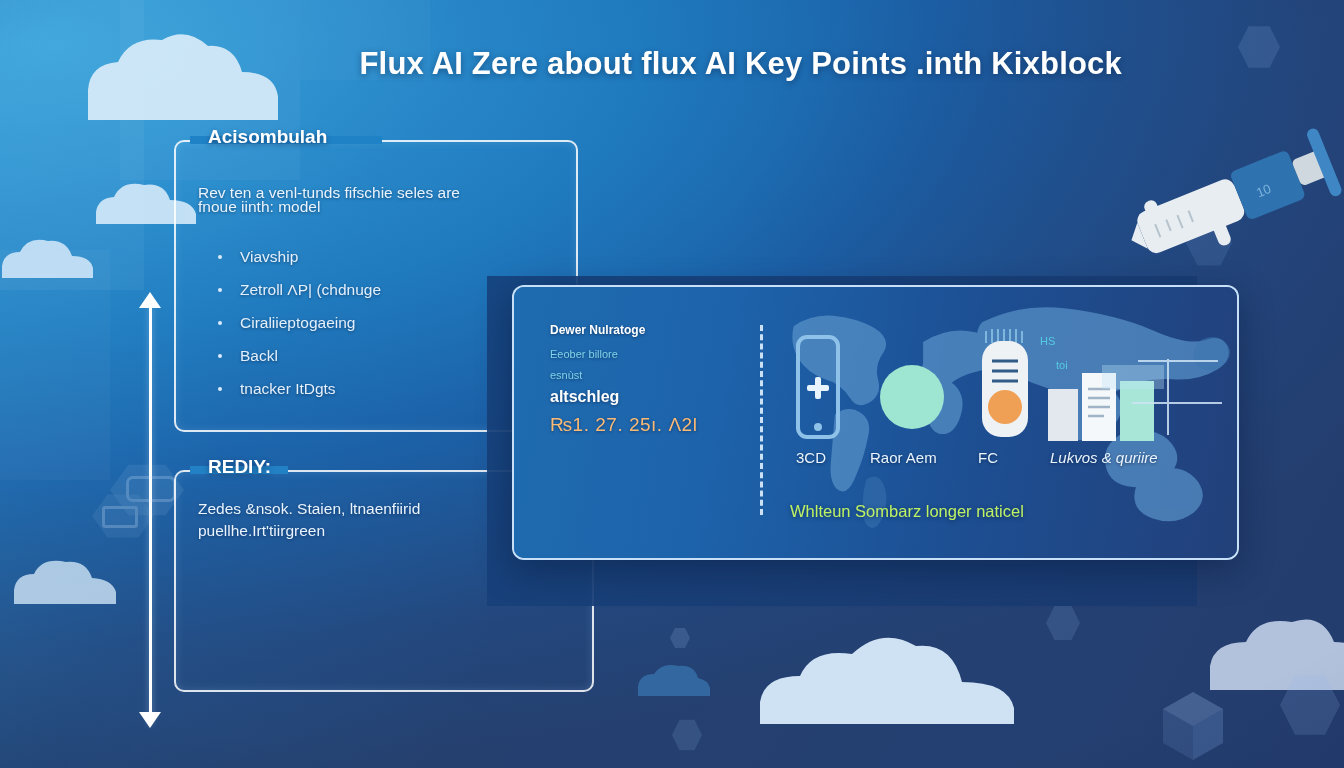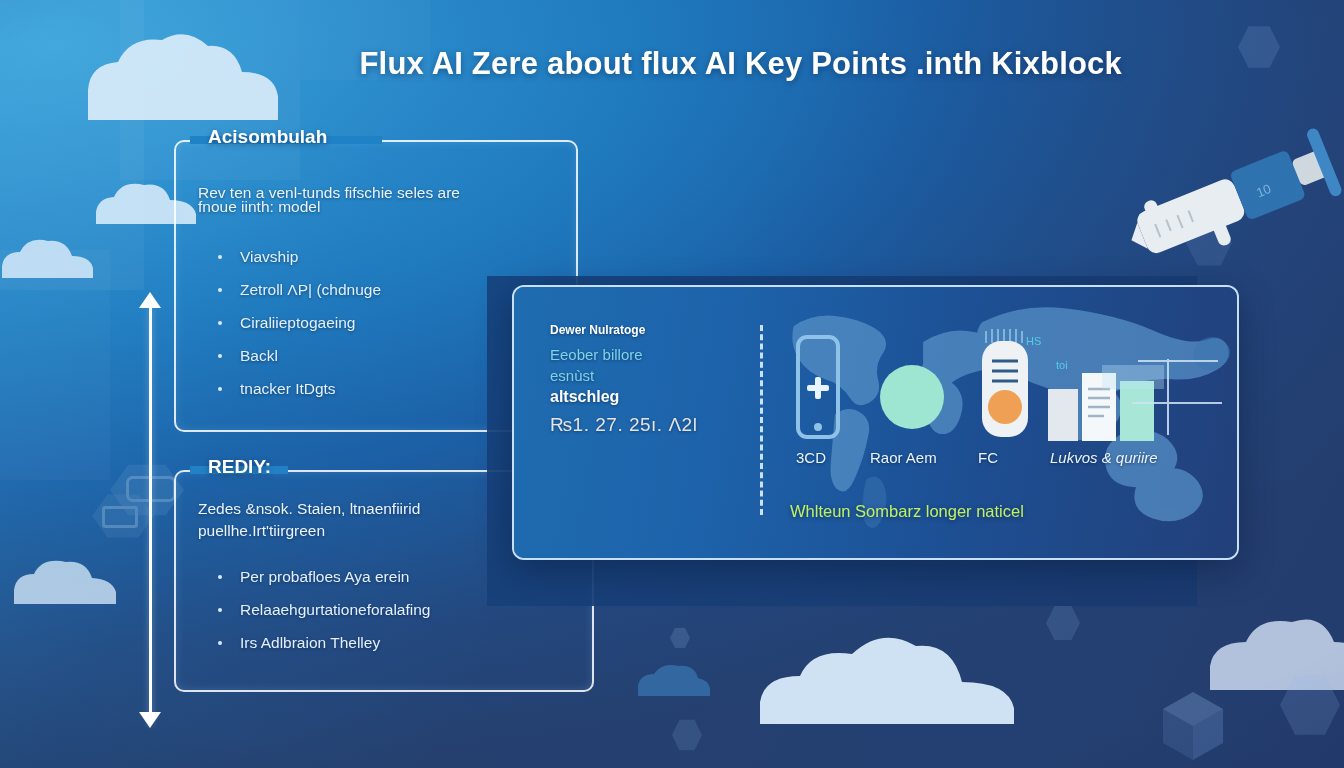--- a/index.html
+++ b/index.html
@@ -76,23 +76,23 @@
   
   .card{position:absolute;left:512px;top:285px;width:727px;height:275px;
     box-sizing:border-box;border:2px solid rgba(214,236,255,.92);border-radius:12px;
     overflow:hidden;background:#1b5ea6;
     box-shadow:0 10px 34px rgba(6,24,58,.45);}
   .card-grad{position:absolute;inset:0;
     background:linear-gradient(100deg,#1f6cb0 0%,#1d63ab 28%,#1d4f93 62%,#22407a 100%);}
   .worldmap{position:absolute;left:262px;top:0;right:0;bottom:0;opacity:.95;}
   .cardL{position:absolute;left:36px;top:36px;width:190px;}
   .cl-h{color:#ffffff;font-size:12px;font-weight:bold;text-shadow:0 1px 3px rgba(6,25,60,.55);}
-  .cl-s{color:#7fd3e8;font-size:15px;line-height:21px;margin-top:7px;text-shadow:0 1px 3px rgba(6,25,60,.5);}
+  .cl-s{color:#7fd3e8;font-size:11px;line-height:21px;margin-top:7px;text-shadow:0 1px 3px rgba(6,25,60,.5);}
   .cl-h2{color:#ffffff;font-size:16px;font-weight:bold;line-height:22px;margin-top:30px;text-shadow:0 1px 3px rgba(6,25,60,.55);}
-  .cl-n{color:#e5e5e5;font-size:19px;margin-top:6px;letter-spacing:.5px;text-shadow:0 1px 3px rgba(6,25,60,.5);}
+  .cl-n{color:#fdba74;font-size:19px;margin-top:6px;letter-spacing:.5px;text-shadow:0 1px 3px rgba(6,25,60,.5);}
   .dashcol{position:absolute;left:246px;top:38px;width:0;height:190px;
     border-left:3px dashed #dff0ff;opacity:.9;}
   .ico-row{position:absolute;left:274px;top:40px;width:430px;height:165px;}
   .ico{position:absolute;}
   .ico-lab{position:absolute;color:#eaf5ff;font-size:15px;white-space:nowrap;
     text-shadow:0 1px 3px rgba(6,25,60,.6);}
   .card-foot{position:absolute;left:276px;top:215px;color:#bef264;font-size:16.5px;
     text-shadow:0 1px 4px rgba(6,25,60,.6);white-space:nowrap;}
   .mtag{position:absolute;color:#57d4e6;font-size:11px;opacity:.9;white-space:nowrap;}
 </style>
@@ -190,25 +190,20 @@
     </ul>
   </div>
 
 
   <div class="panel" style="left:174px;top:470px;width:420px;height:222px;">
     <div class="frame"></div>
     <div class="tmask" style="width:98px;background:#2280c4;"></div>
     <div class="ptitle">REDIY:</div>
     <div class="ptxt" style="left:24px;top:28px;">Zedes &amp;nsok. Staien, ltnaenfiirid</div>
     <div class="ptxt" style="left:24px;top:50px;">puellhe.Irt'tiirgreen</div>
-    <ul class="blist" style="left:24px;top:90px;">
-      <li>Per probafloes Aya erein</li>
-      <li>Relaaehgurtationeforalafing</li>
-      <li>Irs Adlbraion Thelley</li>
-    </ul>
   </div>
 
   <div class="slab"></div>
 
   <div class="card">
     <div class="card-grad"></div>
 
     <svg class="worldmap" viewBox="0 0 470 275" preserveAspectRatio="none">
       <g fill="#5a93c8" opacity=".75">
         <path d="M18 40 q20 -14 46 -10 q28 4 42 16 q10 10 4 20 q-10 14 -6 28 q4 14 -6 22 q-14 10 -22 -2 q-10 -16 -26 -20 q-18 -6 -28 -22 q-8 -16 -4 -32 Z"></path>
@@ -229,21 +224,21 @@
     <div class="cardL">
       <div class="cl-h">Dewer Nulratoge</div>
       <div class="cl-s">Eeober billore</div>
       <div class="cl-s" style="margin-top:0;">esnùst</div>
       <div class="cl-h2" style="margin-top:0;">altschleg</div>
       <div class="cl-n">₨1. 27. 25ı. Λ2l</div>
     </div>
 
     <div class="dashcol"></div>
 
-    <div class="mtag" style="left:512px;top:48px;">HS</div>
+    <div class="mtag" style="left:526px;top:48px;">HS</div>
     <div class="mtag" style="left:542px;top:72px;">toi</div>
 
     <div class="ico-row">
 
       <svg class="ico" style="left:6px;top:8px;width:48px;height:104px;" viewBox="0 0 48 104">
         <rect x="4" y="2" width="40" height="100" rx="9" fill="none" stroke="#8fc2e8" stroke-width="4"></rect>
         <circle cx="24" cy="92" r="4" fill="#8fc2e8"></circle>
         <g fill="#e9f4ff">
           <rect x="21" y="42" width="6" height="22" rx="2"></rect>
           <rect x="13" y="50" width="22" height="6" rx="2"></rect>

